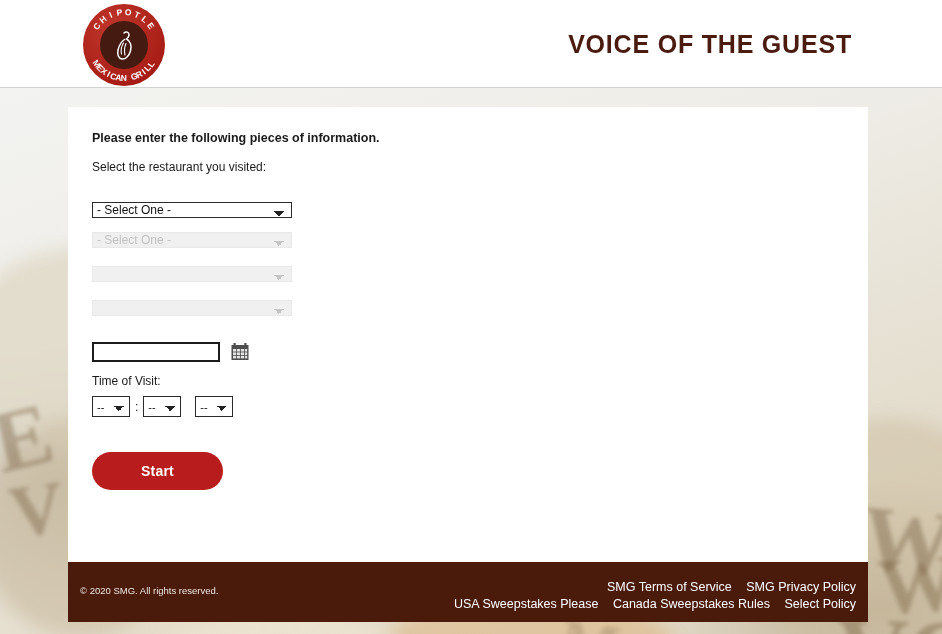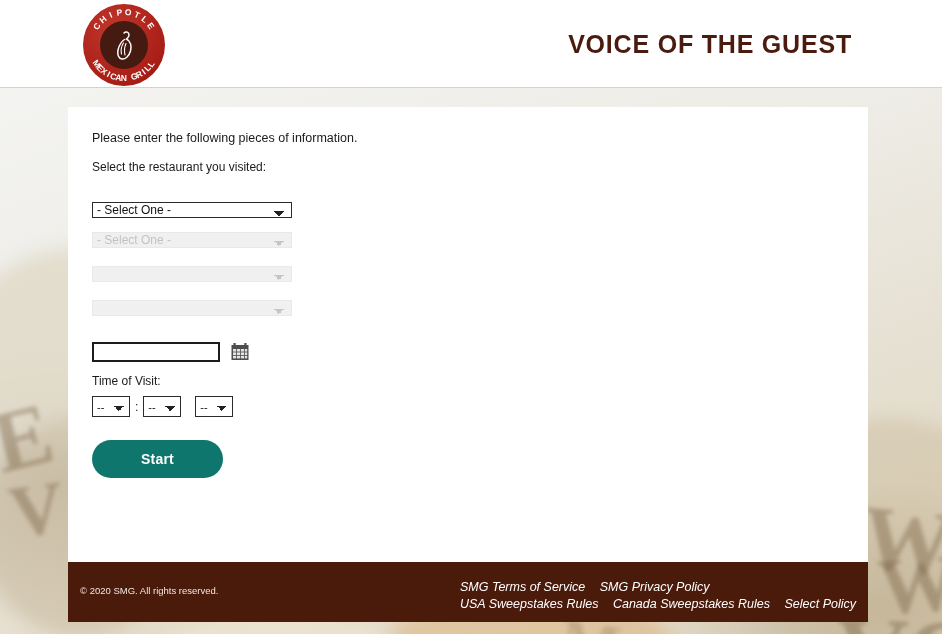--- a/index.html
+++ b/index.html
@@ -107,21 +107,21 @@
     position: absolute;
     left: 68px; top: 107px;
     width: 800px; height: 455px;
     background: #ffffff;
     z-index: 4;
   }
   .card-inner { padding: 20px 24px 0 24px; }
 
   .lead {
     font-size: 12.5px;
-    font-weight: 400;
+    font-weight: 700;
     color: #1a1a1a;
     margin: 4px 0 0 0;
   }
   .sub {
     font-size: 12px;
     color: #1a1a1a;
     margin: 15px 0 0 0;
   }
 
   .field-label {
@@ -214,26 +214,26 @@
   }
   .time-colon {
     font-size: 12px;
     color: #1a1a1a;
     margin: 0 5px;
   }
   .time-spacer { width: 14px; }
 
   
   .start-btn {
-    margin-top: 23px;
+    margin-top: 35px;
     width: 131px;
     height: 38px;
     border: none;
     border-radius: 19px;
-    background: #0f766e;
+    background: #b91c1c;
     color: #ffffff;
     font-family: "Liberation Sans", sans-serif;
     font-size: 14px;
     font-weight: 700;
     cursor: pointer;
     letter-spacing: .2px;
   }
 
   
   .footer {
@@ -246,23 +246,22 @@
   .copyright {
     position: absolute;
     left: 12px; top: 23px;
     font-size: 9.5px;
     color: #f0e7e2;
     white-space: nowrap;
   }
   .footer-links {
     position: absolute;
     right: 12px; top: 16px;
-    text-align: left;
+    text-align: right;
     line-height: 16px;
-    font-style: italic;
   }
   .footer-links a {
     color: #ffffff;
     font-size: 12.5px;
     text-decoration: none;
     margin-left: 10px;
     white-space: nowrap;
   }
   .footer-row { white-space: nowrap; }
 </style>
@@ -410,18 +409,18 @@
 </div>
 
 <div class="footer">
   <div class="copyright">© 2020 SMG. All rights reserved.</div>
   <div class="footer-links">
     <div class="footer-row">
       <a href="#">SMG Terms of Service</a>
       <a href="#">SMG Privacy Policy</a>
     </div>
     <div class="footer-row">
-      <a href="#">USA Sweepstakes Rules</a>
+      <a href="#">USA Sweepstakes Please</a>
       <a href="#">Canada Sweepstakes Rules</a>
       <a href="#">Select Policy</a>
     </div>
   </div>
 </div>
 
 </body></html>

